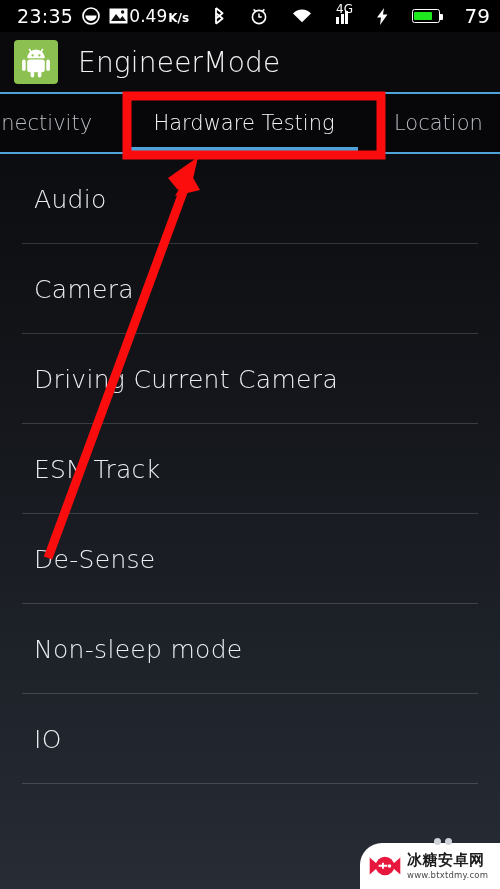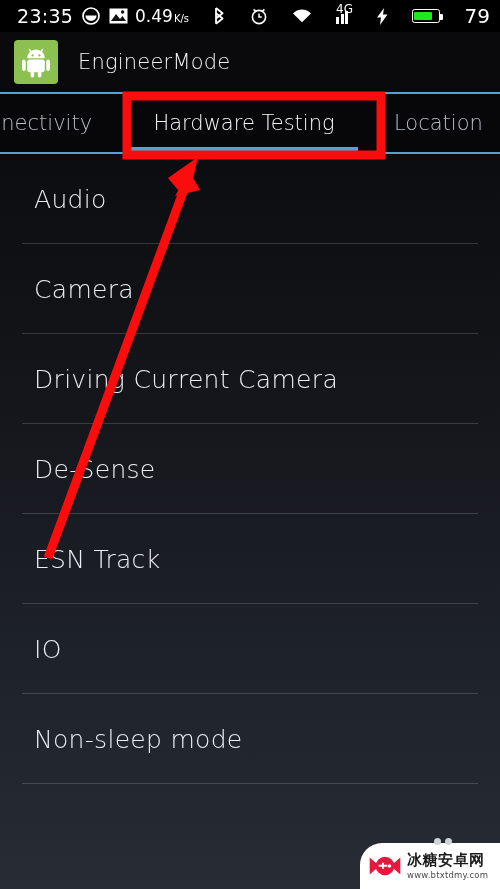--- a/index.html
+++ b/index.html
@@ -24,21 +24,21 @@
     color:#fff;
   }
   #sb-left { display:flex; align-items:center; gap:9px; padding-left:17px; }
   #sb-clock { font-size:19px; letter-spacing:.3px; font-family:"DejaVu Sans", sans-serif; }
   .sb-ico { display:inline-flex; align-items:center; justify-content:center; }
   #sb-right {
     margin-left:auto; display:flex; align-items:center; gap:24px;
     padding-right:10px;
   }
   #sb-net { font-size:17px; font-family:"DejaVu Sans", sans-serif; display:flex; align-items:baseline; }
-  #sb-net .unit { font-size:10px; margin-left:1px; }
+  #sb-net .unit { font-size:12px; margin-left:1px;font-weight:bold; }
   #sb-batt-num { font-size:20px; font-family:"DejaVu Sans", sans-serif; margin-left:1px; }
 
   
   .bars { display:flex; align-items:flex-end; gap:1.5px; height:15px; position:relative; padding-top:5px;}
   .bars i { display:block; width:3px; background:#fff; }
   .bars i:nth-child(1){ height:4px; }
   .bars i:nth-child(2){ height:7px; }
   .bars i:nth-child(3){ height:10px; }
   .bars i:nth-child(4){ height:13px; }
   .netlabel { position:absolute; top:-3px; left:0; font-size:12px; line-height:7px; font-family:"DejaVu Sans", sans-serif; }
@@ -52,21 +52,21 @@
   #titlebar {
     position:absolute; top:32px; left:0; width:500px; height:60px;
     background:#0a0a0c;
     display:flex; align-items:center; padding-left:14px;
   }
   #app-icon {
     width:44px; height:44px; border-radius:4px; background:#8cc051;
     display:flex; align-items:center; justify-content:center; flex:0 0 auto;
   }
   #app-title {
-    color:#f2f2f2; font-size:21px; margin-left:20px;
+    color:#f2f2f2; font-size:28px; margin-left:20px;
     font-family:"DejaVu Sans", sans-serif; font-weight:300; letter-spacing:.2px;
   }
 
   
   #tabstrip {
     position:absolute; top:92px; left:0; width:500px; height:62px;
     background:#07070a;
     border-top:2.5px solid #4ea3d8;
     border-bottom:2.5px solid #4ea3d8;
     display:flex; align-items:stretch;
@@ -218,30 +218,30 @@
     <div class="row">
       <span class="row-label">Audio</span>
     </div>
     <div class="row">
       <span class="row-label">Camera</span>
     </div>
     <div class="row">
       <span class="row-label">Driving Current Camera</span>
     </div>
     <div class="row">
+      <span class="row-label">ESN Track</span>
+    </div>
+    <div class="row">
       <span class="row-label">De-Sense</span>
     </div>
     <div class="row">
-      <span class="row-label">ESN Track</span>
+      <span class="row-label">Non-sleep mode</span>
     </div>
     <div class="row">
       <span class="row-label">IO</span>
-    </div>
-    <div class="row">
-      <span class="row-label">Non-sleep mode</span>
     </div>
   </div>
 
   <svg id="anno" width="500" height="889" viewBox="0 0 500 889">
 
     <rect x="127" y="96" width="254" height="59" fill="none" stroke="#fc0d0d" stroke-width="9"></rect>
 
     <g>
       <path d="M48 558 L186 184" fill="none" stroke="#fc0d0d" stroke-width="9" stroke-linecap="butt"></path>
       <path d="M198 157 L175 196 L200 190 L192 176 Z" fill="#fc0d0d"></path>

